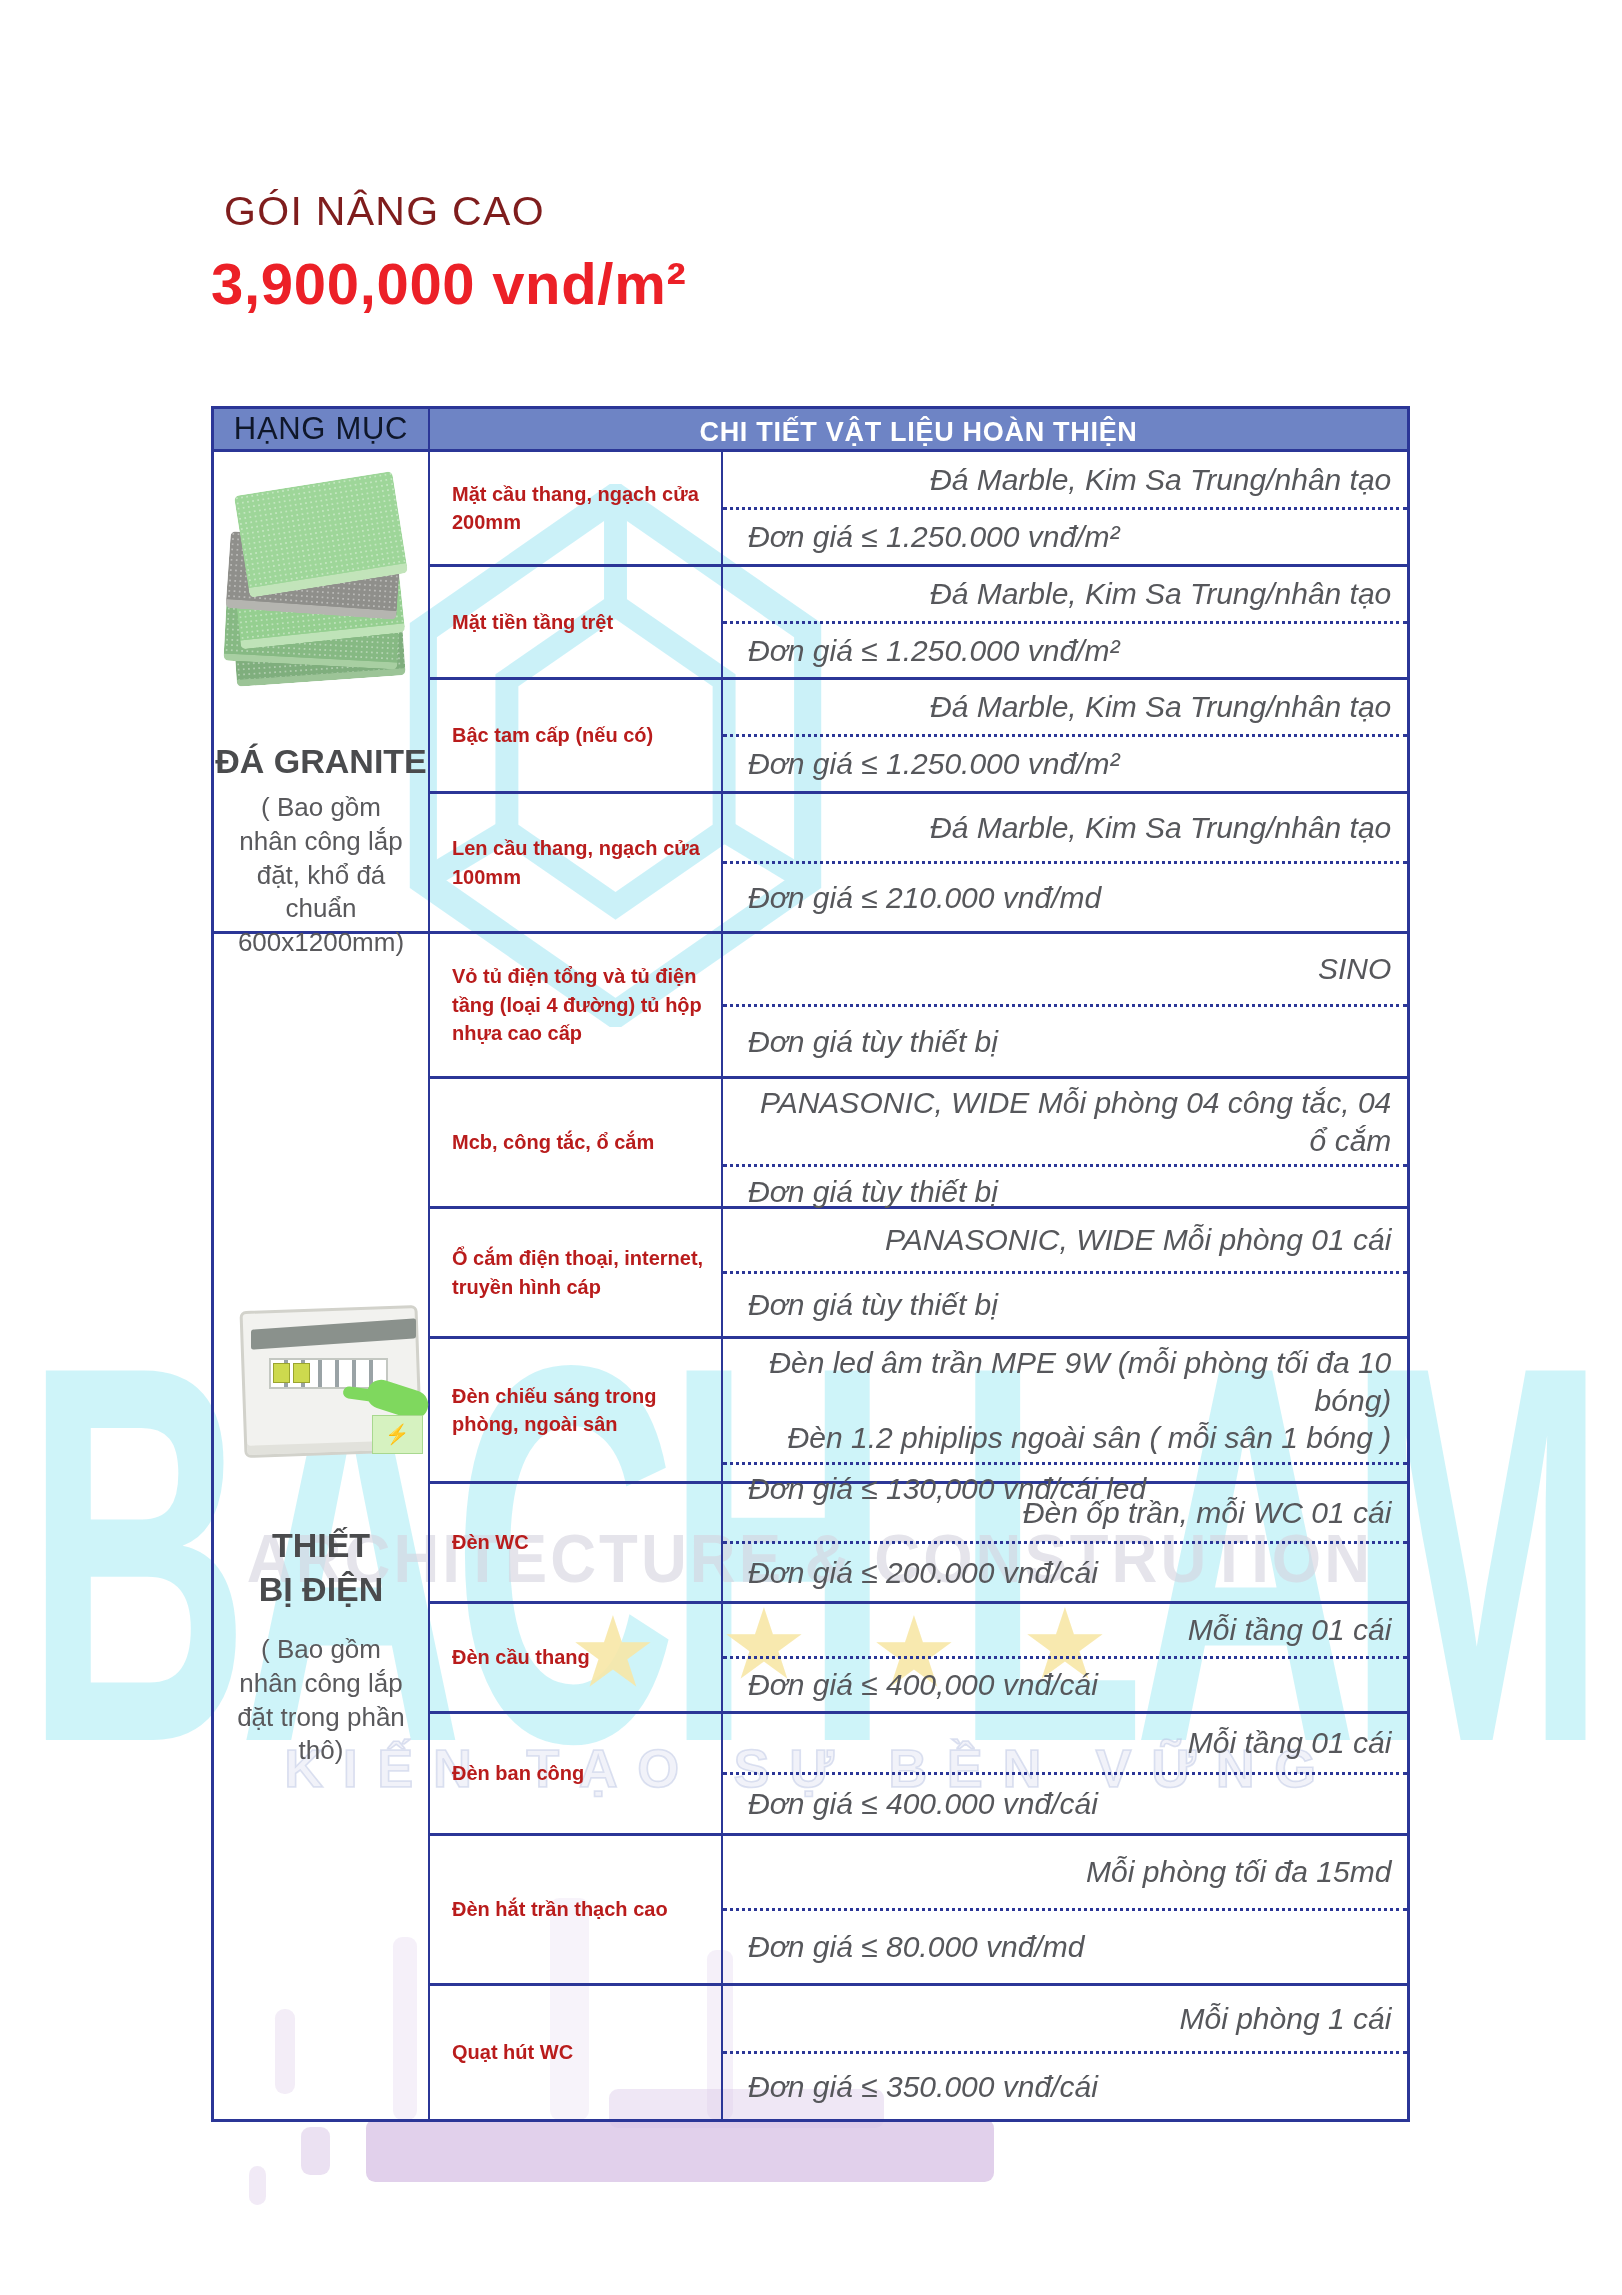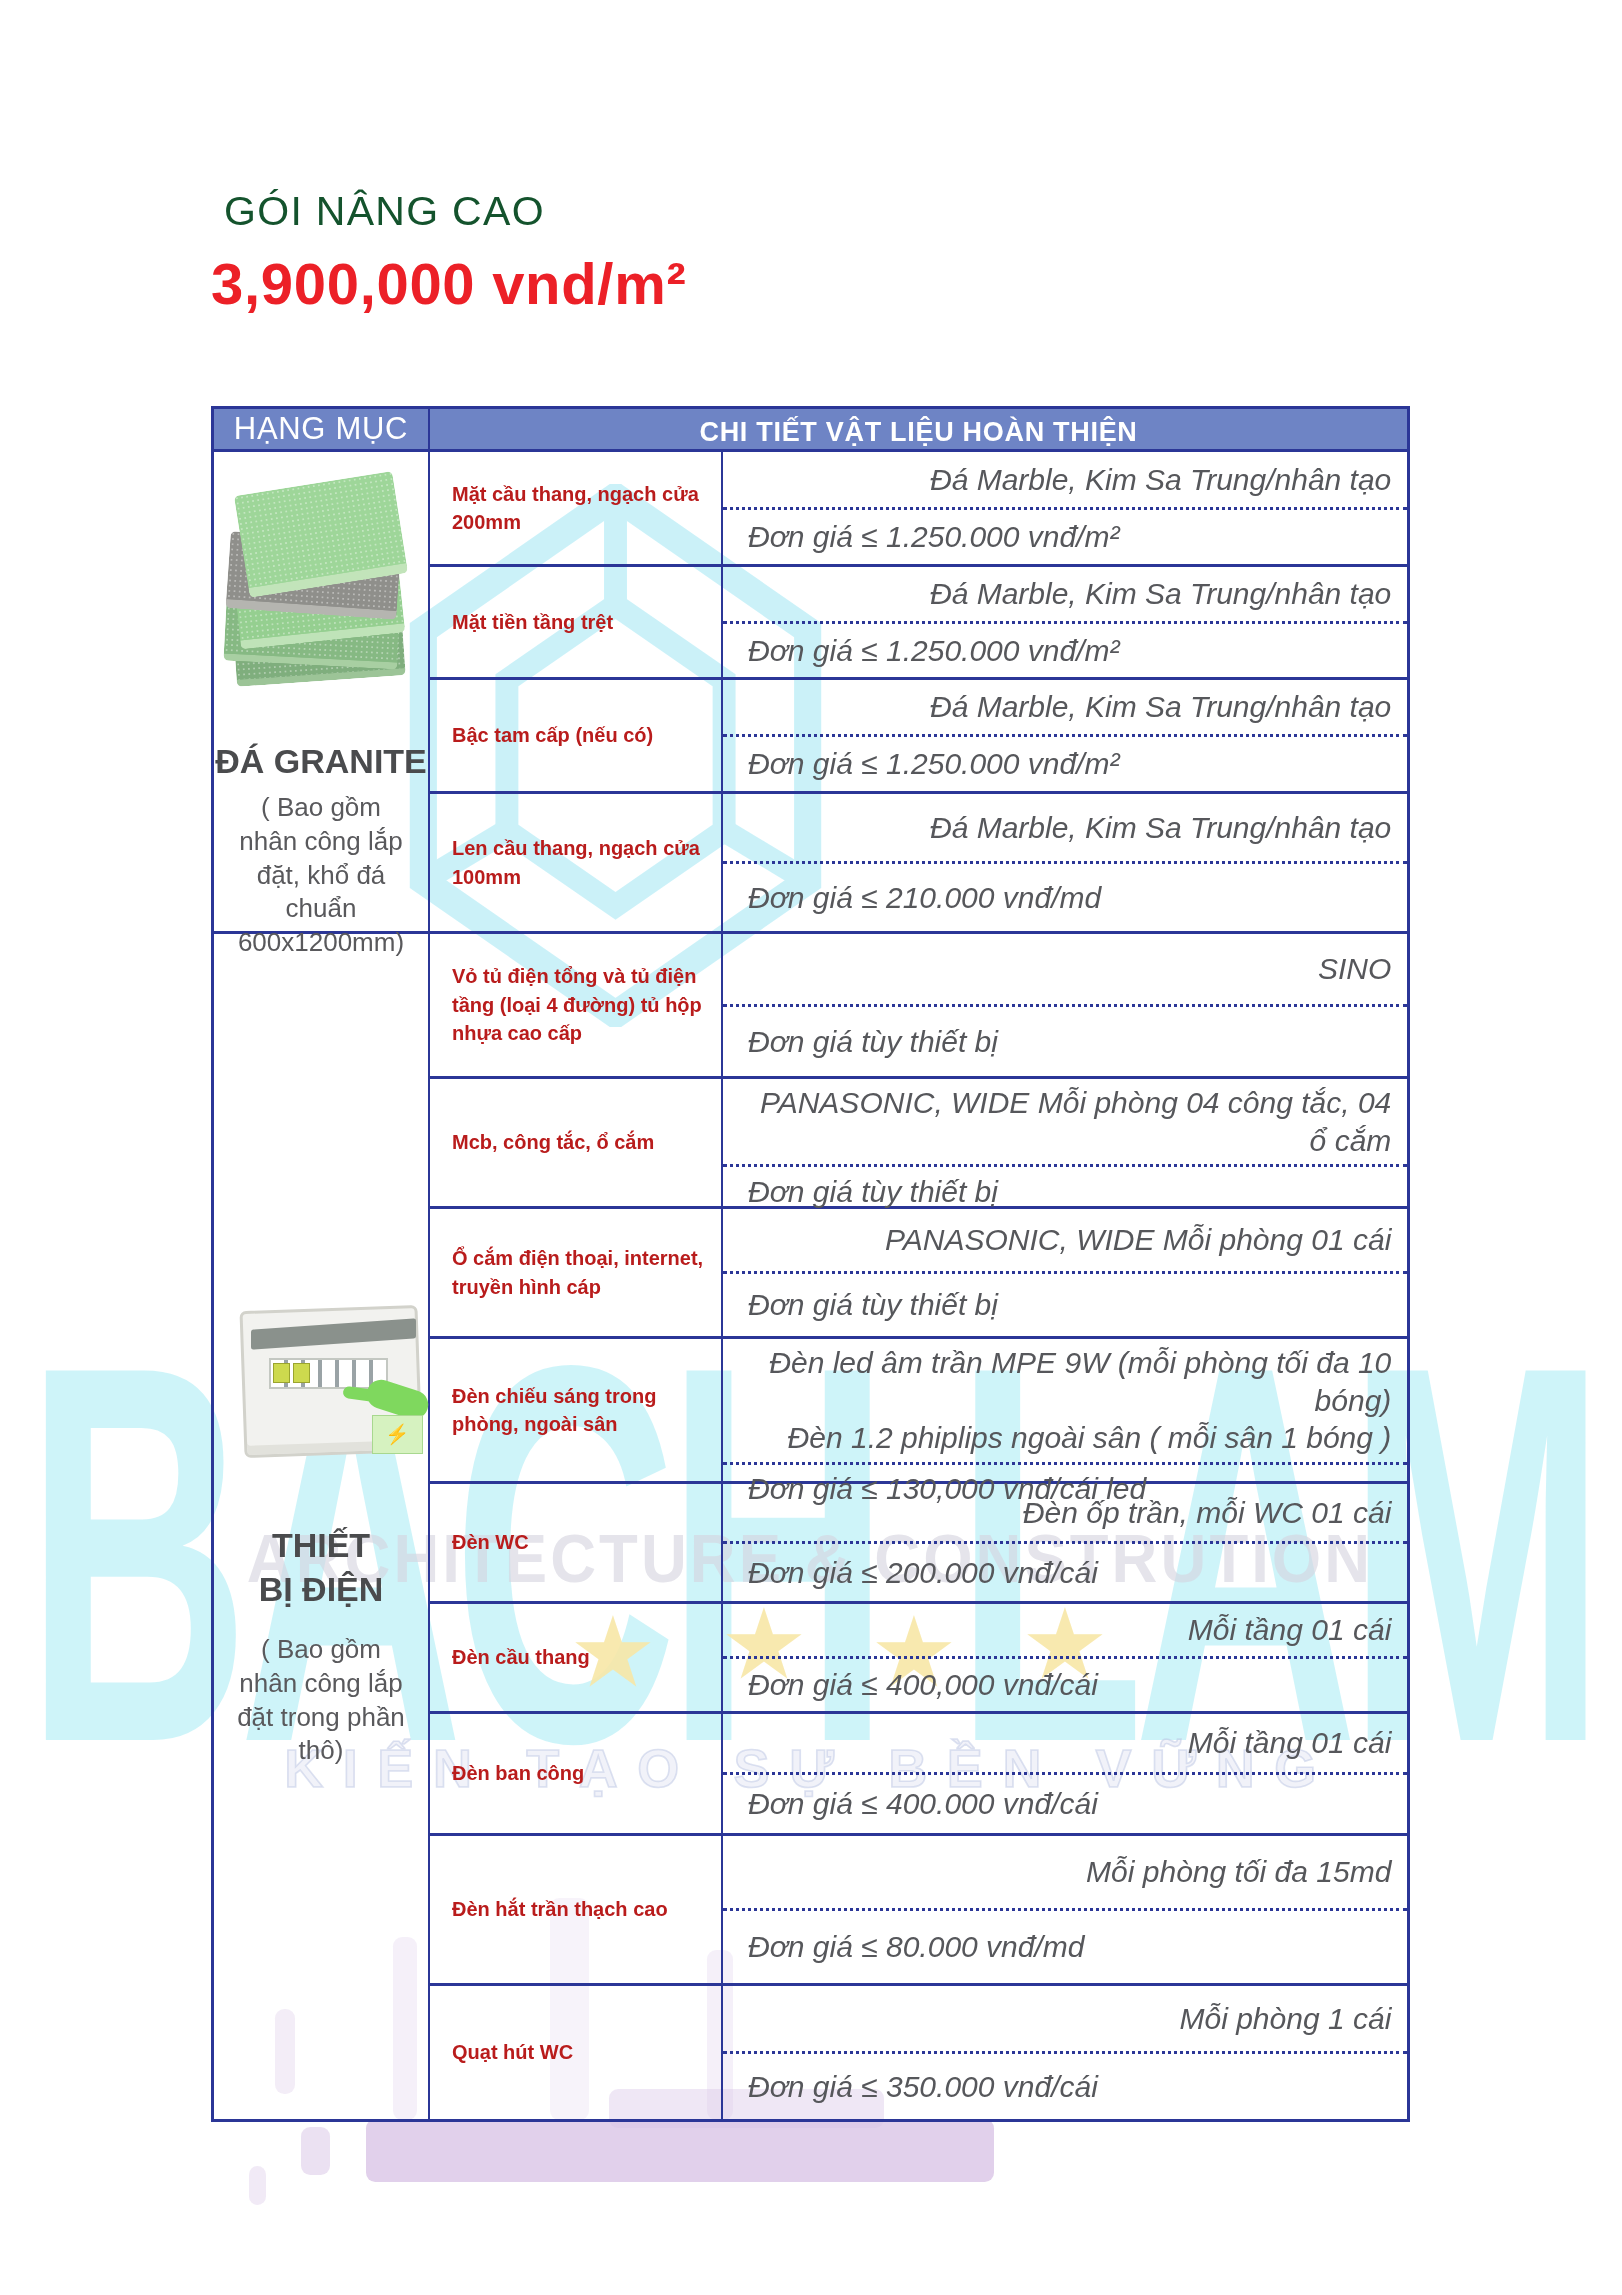--- a/index.html
+++ b/index.html
@@ -5,21 +5,21 @@
   * { margin:0; padding:0; box-sizing:border-box; }
   html,body { background:#ffffff; }
   body { font-family:"Liberation Sans", sans-serif; }
   #page {
     position:relative; width:1623px; height:2295px; background:#ffffff; overflow:hidden;
   }
 
   
   .page-title {
     position:absolute; left:224px; top:188px;
-    font-size:41px; font-weight:500; letter-spacing:1.3px; color:#14532d;
+    font-size:41px; font-weight:500; letter-spacing:1.3px; color:#7f1d1d;
   }
   .page-price {
     position:absolute; left:211px; top:250px;
     font-size:58px; font-weight:800; letter-spacing:0.7px; color:#ec2027;
   }
 
   
   .wm { position:absolute; z-index:1; pointer-events:none; }
   .wm-hex { left:406px; top:484px; width:419px; height:543px; opacity:.40; }
   .wm-brand {
@@ -47,21 +47,21 @@
   
   .price-table {
     position:absolute; left:211px; top:406px; width:1199px; height:1716px;
     border:3.9px solid #2b3697; display:flex; flex-direction:column; z-index:2;
     background:transparent;
   }
   .t-header { display:flex; height:56px; border-bottom:3.9px solid #2b3697; background:#6e84c5; }
   .h-cat {
     width:216px; border-right:2.6px solid #2b3697;
     display:flex; align-items:center; justify-content:center;
-    font-size:31px; font-weight:500; color:#ffffff; letter-spacing:0.7px;
+    font-size:31px; font-weight:500; color:#0f172a; letter-spacing:0.7px;
   }
   .h-det {
     flex:1; display:flex; align-items:center; justify-content:center;
     font-size:27px; font-weight:700; color:#ffffff; letter-spacing:0.7px;margin-top:6px;
   }
   .section { display:flex; border-bottom:3.9px solid #2b3697; }
   .section:last-child { border-bottom:none; }
   .section-left { position:relative; width:216px; border-right:2.6px solid #2b3697; }
   .section-rows { flex:1; display:flex; flex-direction:column; }
   .t-row { display:flex; border-bottom:3.9px solid #2b3697; }

